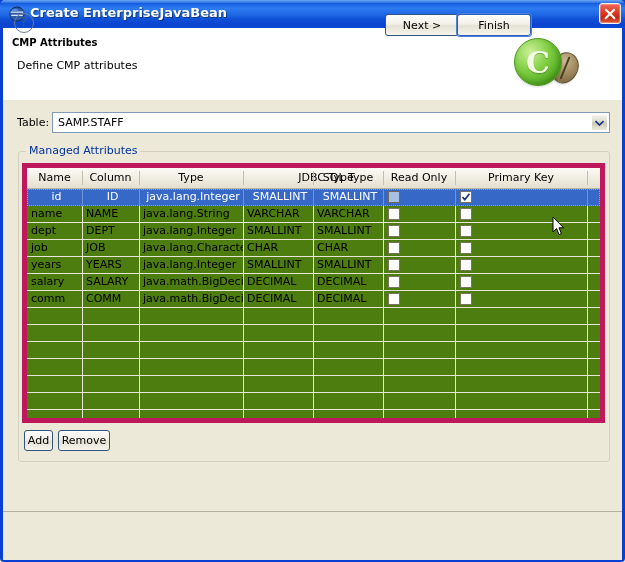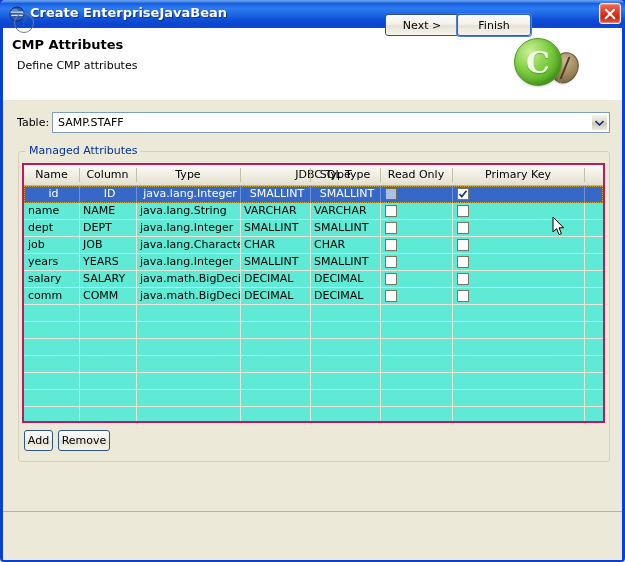--- a/index.html
+++ b/index.html
@@ -98,21 +98,21 @@
     left: 3px; top: 28px;
     width: 619px;
     height: 72px;
     background: #ffffff;
     border-bottom: 1px solid #9f9f8f;
     overflow: hidden;
   }
   .header-title {
     position: absolute;
     left: 9px; top: 9px;
-    font-size: 13px;
+    font-size: 10px;
     font-weight: bold;
     color: #000000;
   }
   .header-sub {
     position: absolute;
     left: 14px; top: 31px;
     font-size: 11px;
     color: #000000;
   }
   .header-logo {
@@ -220,22 +220,22 @@
     font-size: 11px;
   }
 
   
   .grid {
     position: absolute;
     left: 22px; top: 163px;
     width: 583px;
     height: 260px;
     box-sizing: border-box;
-    border: 2px solid #be185d;
-    background: #5eead4;
+    border: 5px solid #be185d;
+    background: #4d7c0f;
     overflow: hidden;
   }
 
   .grid-head {
     position: relative;
     height: 20px;
     background: linear-gradient(180deg,#fbfaf5 0%,#efece0 55%,#e4e0d0 100%);
     border-bottom: 1px solid #b9b49f;
   }
   .grid-head .hc {

